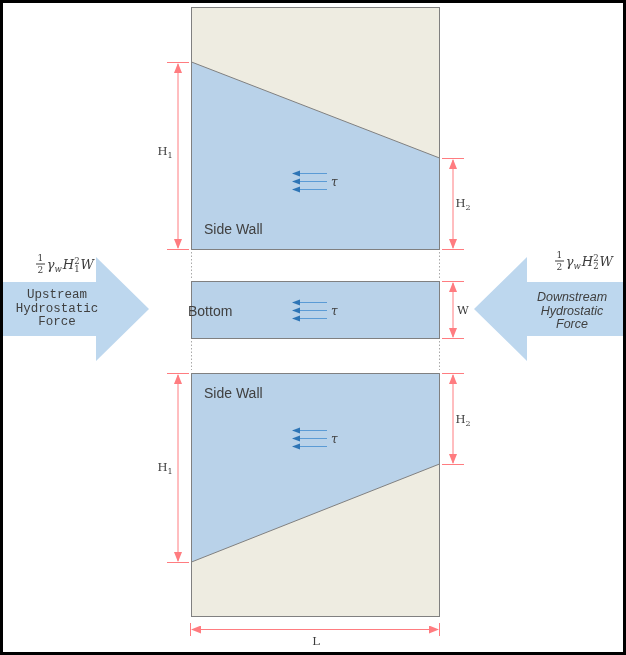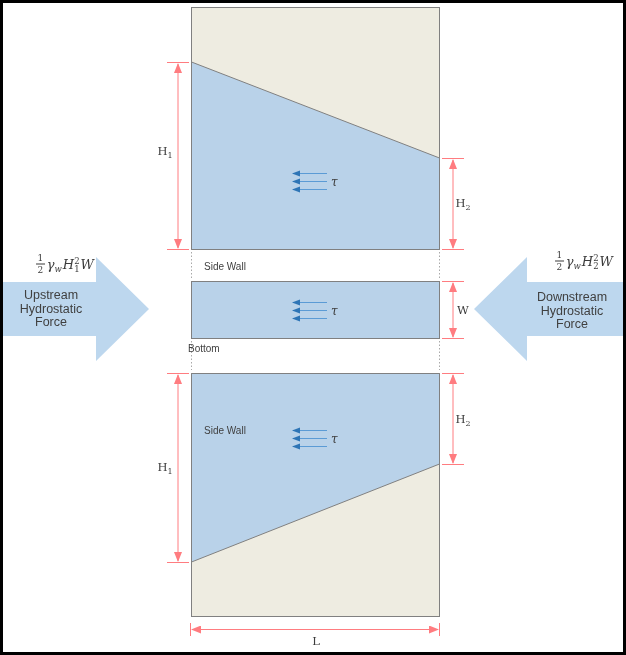--- a/index.html
+++ b/index.html
@@ -1,20 +1,20 @@
 <!DOCTYPE html>
 <html><head>
 <meta charset="utf-8">
 <style>
   html,body{margin:0;padding:0;background:#fff;}
   .canvas{position:relative;width:626px;height:655px;background:#ffffff;font-family:"Liberation Sans",sans-serif;overflow:hidden;}
   .frame{position:absolute;inset:0;border:3px solid #000;pointer-events:none;z-index:10;}
   svg.layer{position:absolute;left:0;top:0;}
 
-  .lbl{position:absolute;color:#404040;font-size:10px;white-space:nowrap;z-index:3;margin-top:40px;}
+  .lbl{position:absolute;color:#404040;font-size:14px;white-space:nowrap;z-index:3;}
   .tau{position:absolute;font-family:"DejaVu Serif",serif;font-style:italic;font-size:12px;color:#404040;transform:translate(0,-50%);z-index:3;}
   .dim{position:absolute;transform:translate(-50%,-50%);font-family:"DejaVu Serif",serif;font-size:11.5px;color:#3b3b3b;white-space:nowrap;z-index:3;}
   .dim sub{font-size:8px;}
 
   .force-label{position:absolute;transform:translate(-50%,-50%);text-align:center;font-size:12.5px;line-height:13.5px;color:#404040;white-space:nowrap;z-index:3;}
 
   .formula{position:absolute;transform:translate(-50%,-50%);display:flex;align-items:center;font-family:"DejaVu Serif",serif;font-size:13px;color:#3b3b3b;z-index:3;white-space:nowrap;}
   .formula .it{font-style:italic;}
   .frac{display:inline-flex;flex-direction:column;align-items:center;font-size:9px;line-height:9.5px;margin-right:2px;font-style:normal;}
   .frac .num{border-bottom:1px solid #3b3b3b;padding:0 1.5px 0.5px;}
@@ -143,25 +143,25 @@
     <span class="it">γ</span>
     <span class="ssub">w</span>
     <span class="it">H</span>
     <span class="supsub">
       <span>2</span>
       <span>2</span>
     </span>
     <span class="it">W</span>
   </div>
 
-  <div class="force-label" style="left:51px;top:309px;">
+  <div class="force-label" style="left:57px;top:309px;font-family:Liberation Mono, monospace;">
     <div>Upstream</div>
     <div>Hydrostatic</div>
     <div>Force</div>
   </div>
-  <div class="force-label" style="left:572px;top:311px;">
+  <div class="force-label" style="left:572px;top:311px;font-style:italic;">
     <div>Downstream</div>
     <div>Hydrostatic</div>
     <div>Force</div>
   </div>
 
   <div class="frame"></div>
 </div>
 
 </body></html>

